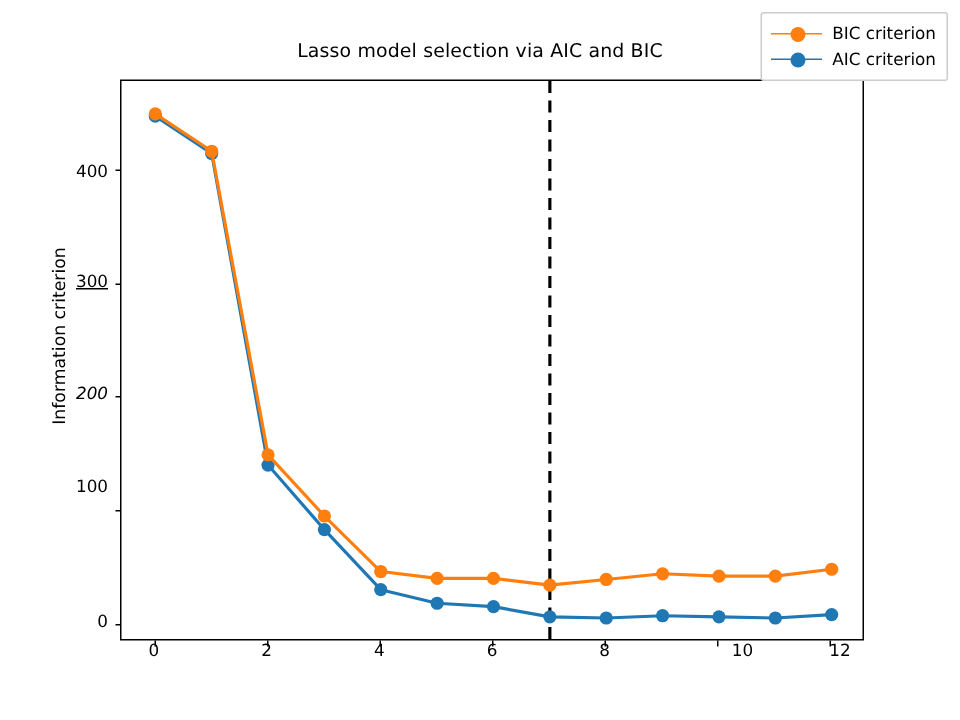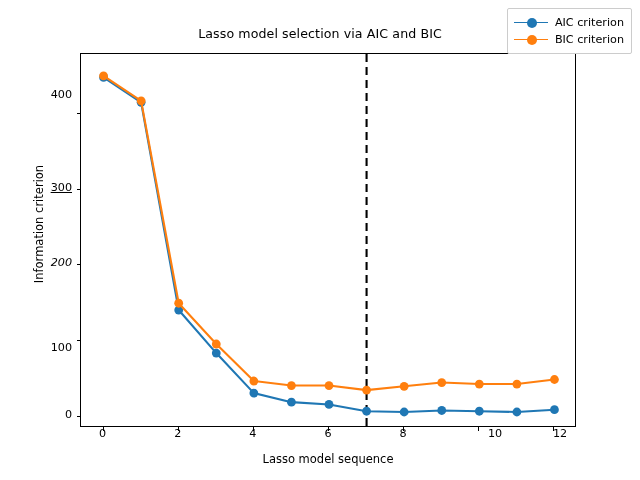--- a/index.html
+++ b/index.html
@@ -190,21 +190,20 @@
           <circle cx="285.5757575757576" cy="336.0864297253635" r="4.4" fill="#ff7f0e"></circle>
           <circle cx="323.1515151515151" cy="332.31017770597737" r="4.4" fill="#ff7f0e"></circle>
           <circle cx="360.72727272727275" cy="328.53392568659126" r="4.4" fill="#ff7f0e"></circle>
           <circle cx="398.3030303030303" cy="330.0444264943457" r="4.4" fill="#ff7f0e"></circle>
           <circle cx="435.8787878787879" cy="330.0444264943457" r="4.4" fill="#ff7f0e"></circle>
           <circle cx="473.4545454545455" cy="325.5129240710824" r="4.4" fill="#ff7f0e"></circle>
         </g>
       </svg>
   </div>
 
-  <div id="xlabel">Lasso model sequence</div>
   <div id="ylabel">Information criterion</div>
 
   <div id="xticks-container">
       <div class="xtick-mark" style="left: 102.545px;"></div>
       <div class="xtick" style="left: 102.545px;">0</div>
       <div class="xtick-mark" style="left: 177.697px;"></div>
       <div class="xtick" style="left: 177.697px;">2</div>
       <div class="xtick-mark" style="left: 252.848px;"></div>
       <div class="xtick" style="left: 252.848px;">4</div>
       <div class="xtick-mark" style="left: 328px;"></div>
@@ -213,39 +212,39 @@
       <div class="xtick" style="left: 403.152px;">8</div>
       <div class="xtick-mark" style="left: 478.303px;"></div>
       <div class="xtick" style="left: 495px;">10</div>
       <div class="xtick-mark" style="left: 553.455px;"></div>
       <div class="xtick" style="left: 560px;">12</div>
     </div>
   <div id="yticks-container">
       <div class="ytick-mark" style="top: 415.52px;"></div>
       <div class="ytick" style="top: 415.52px;">0</div>
       <div class="ytick-mark" style="top: 339.995px;"></div>
-      <div class="ytick" style="top: 349px;">100</div>
+      <div class="ytick" style="top: 326px;">100</div>
       <div class="ytick-mark" style="top: 264.47px;"></div>
       <div class="ytick" style="top: 264.47px; font-style: italic;">200</div>
       <div class="ytick-mark" style="top: 188.945px;"></div>
       <div class="ytick" style="top: 188.945px; text-decoration: underline;">300</div>
       <div class="ytick-mark" style="top: 113.42px;"></div>
-      <div class="ytick" style="top: 96px;">400</div>
+      <div class="ytick" style="top: 116px;">400</div>
     </div>
 
   <div id="legend">
+      <div class="legend-row">
+        <div class="legend-swatch">
+          <div class="legend-line" style="background: rgb(255, 127, 14);"></div>
+          <div class="legend-dot" style="background: rgb(255, 127, 14);"></div>
+        </div>
+        <span class="legend-text">BIC criterion</span>
+      </div>
       <div class="legend-row">
         <div class="legend-swatch">
           <div class="legend-line" style="background: rgb(31, 119, 180);"></div>
           <div class="legend-dot" style="background: rgb(31, 119, 180);"></div>
         </div>
         <span class="legend-text">AIC criterion</span>
       </div>
-      <div class="legend-row">
-        <div class="legend-swatch">
-          <div class="legend-line" style="background: rgb(255, 127, 14);"></div>
-          <div class="legend-dot" style="background: rgb(255, 127, 14);"></div>
-        </div>
-        <span class="legend-text">BIC criterion</span>
-      </div>
     </div>
 
 </div>
 
 </body></html>

